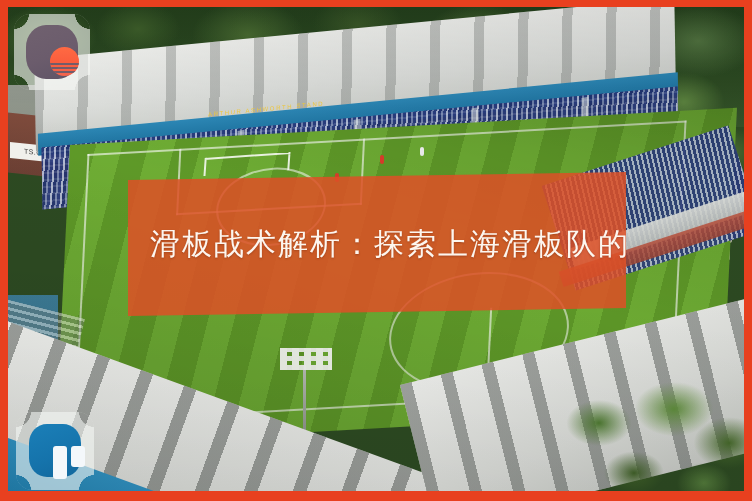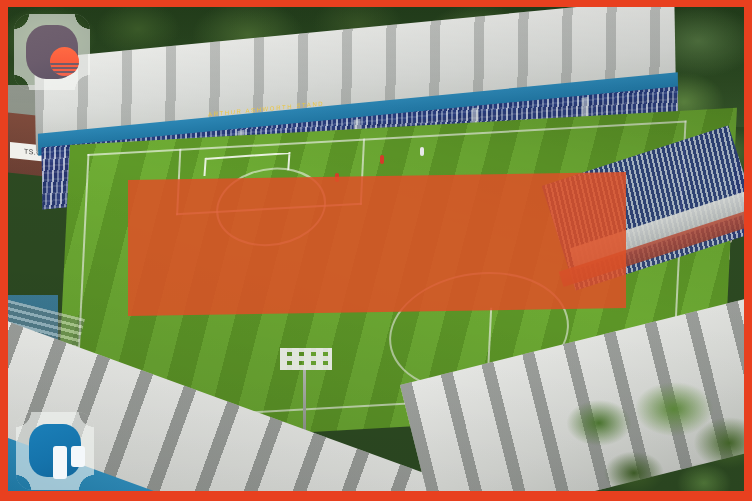--- a/index.html
+++ b/index.html
@@ -423,20 +423,21 @@
     <div class="ph terrace-left"></div>
     <div class="ph stand-left-roof"></div>
     <div class="ph stand-left-blue"></div>
     <div class="ph stand-right-roof"></div>
     <div class="ph trees-lowright"></div>
 
     <div class="ph grade"></div>
   </div>
 
   <div id="title-banner">
+    <div class="tline">滑板战术解析：探索上海滑板队的</div>
   </div>
 
   <div id="brand-icon-tl">
     <div class="plate"></div>
     <div class="squircle">
       <div class="sun">
         <div class="slice" style="top:16px;"></div>
         <div class="slice" style="top:20px;"></div>
         <div class="slice" style="top:24px;"></div>
       </div>

